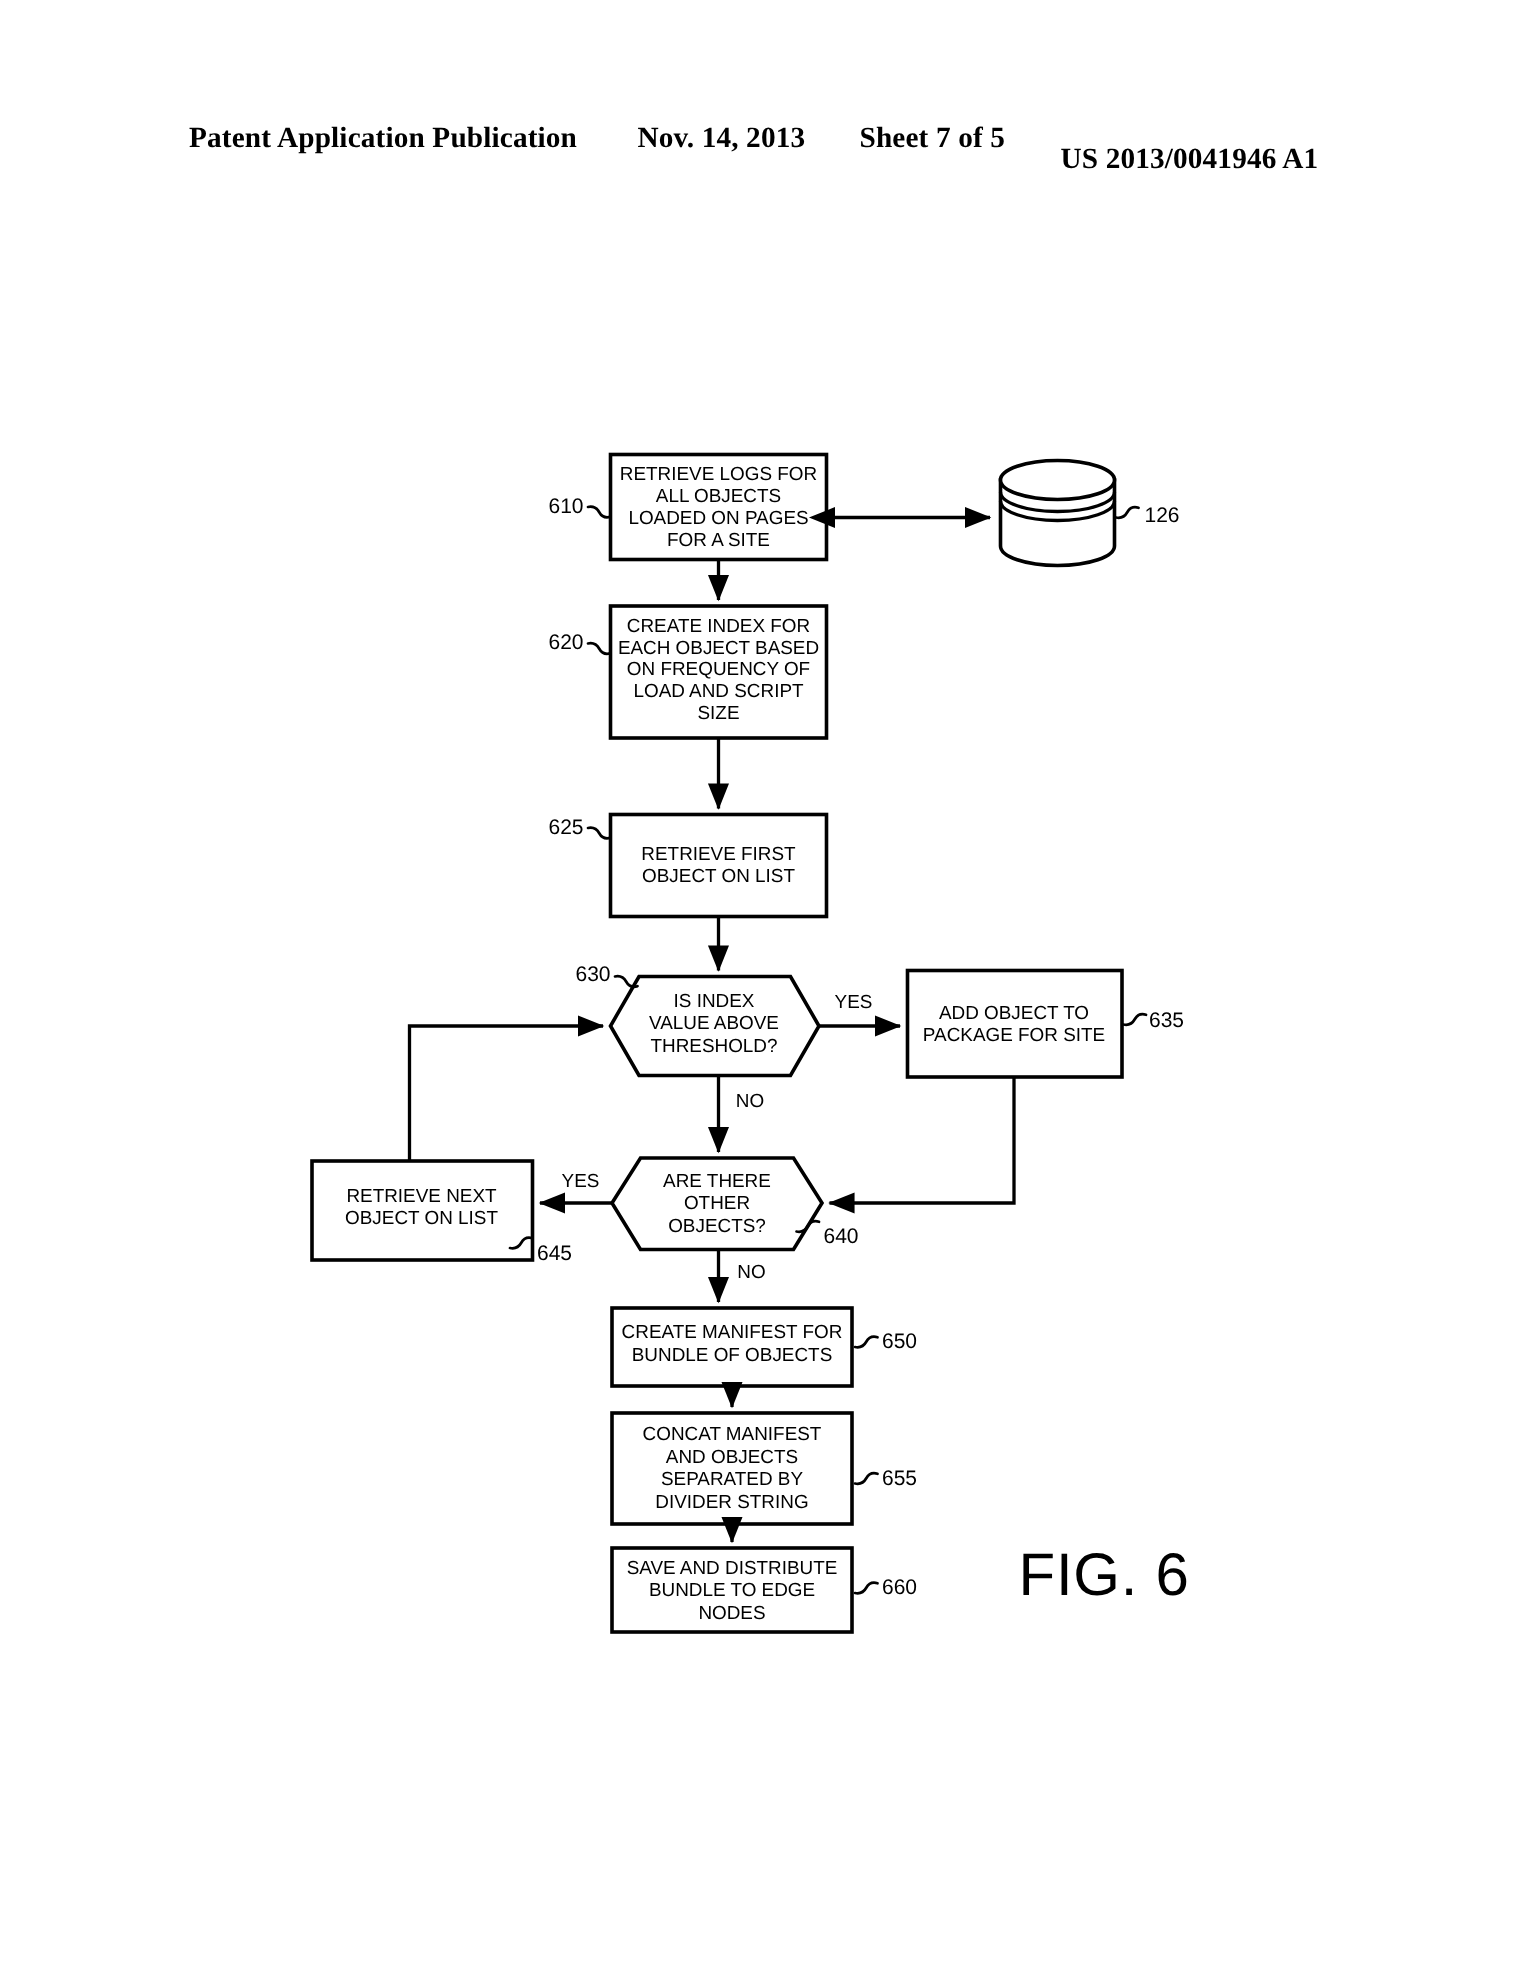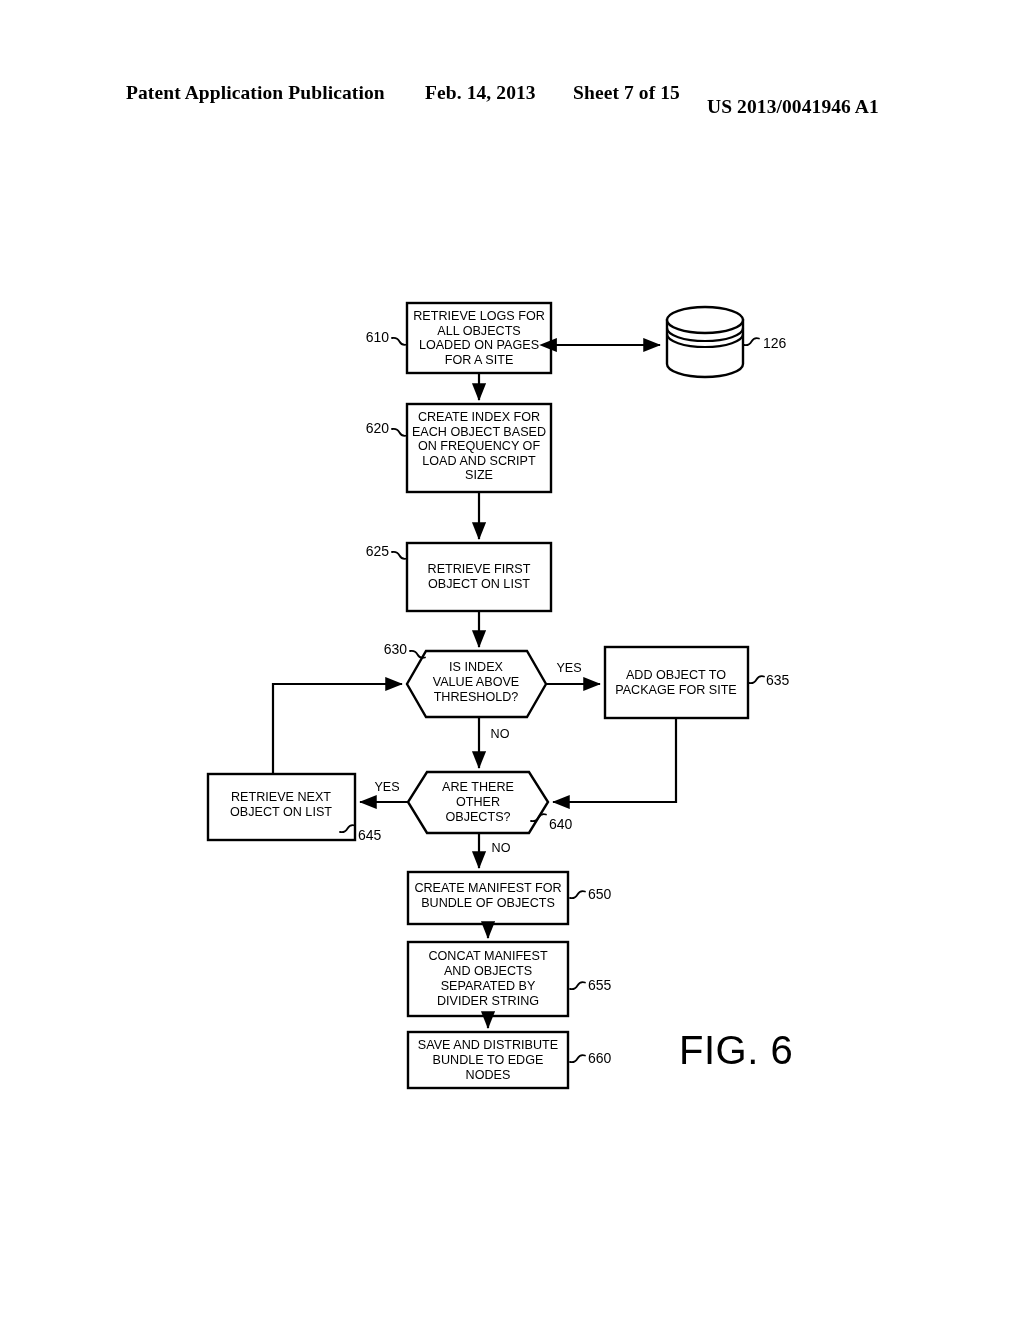--- a/index.html
+++ b/index.html
@@ -131,22 +131,22 @@
     fill: none;
   }
 </style>
 </head>
 <body>
 
 <div id="page">
 
   <div class="header">
     <span class="hdr-pub">Patent Application Publication</span>
-    <span class="hdr-date">Feb. 14, 2013</span>
-    <span class="hdr-sheet">Sheet 7 of 15</span>
+    <span class="hdr-date">Nov. 14, 2013</span>
+    <span class="hdr-sheet">Sheet 7 of 5</span>
     <span class="hdr-num">US 2013/0041946 A1</span>
   </div>
 
   <div id="figure">
     <svg id="flow" viewBox="0 0 1024 1320" xmlns="http://www.w3.org/2000/svg">
       <defs>
         <marker id="arrow" markerWidth="9" markerHeight="9" refX="7.6" refY="3.2" orient="auto" markerUnits="strokeWidth">
           <path d="M0,0 L8,3.2 L0,6.4 z" fill="#000000"></path>
         </marker>
         <marker id="arrowstart" markerWidth="9" markerHeight="9" refX="0.4" refY="3.2" orient="auto-start-reverse" markerUnits="strokeWidth">

